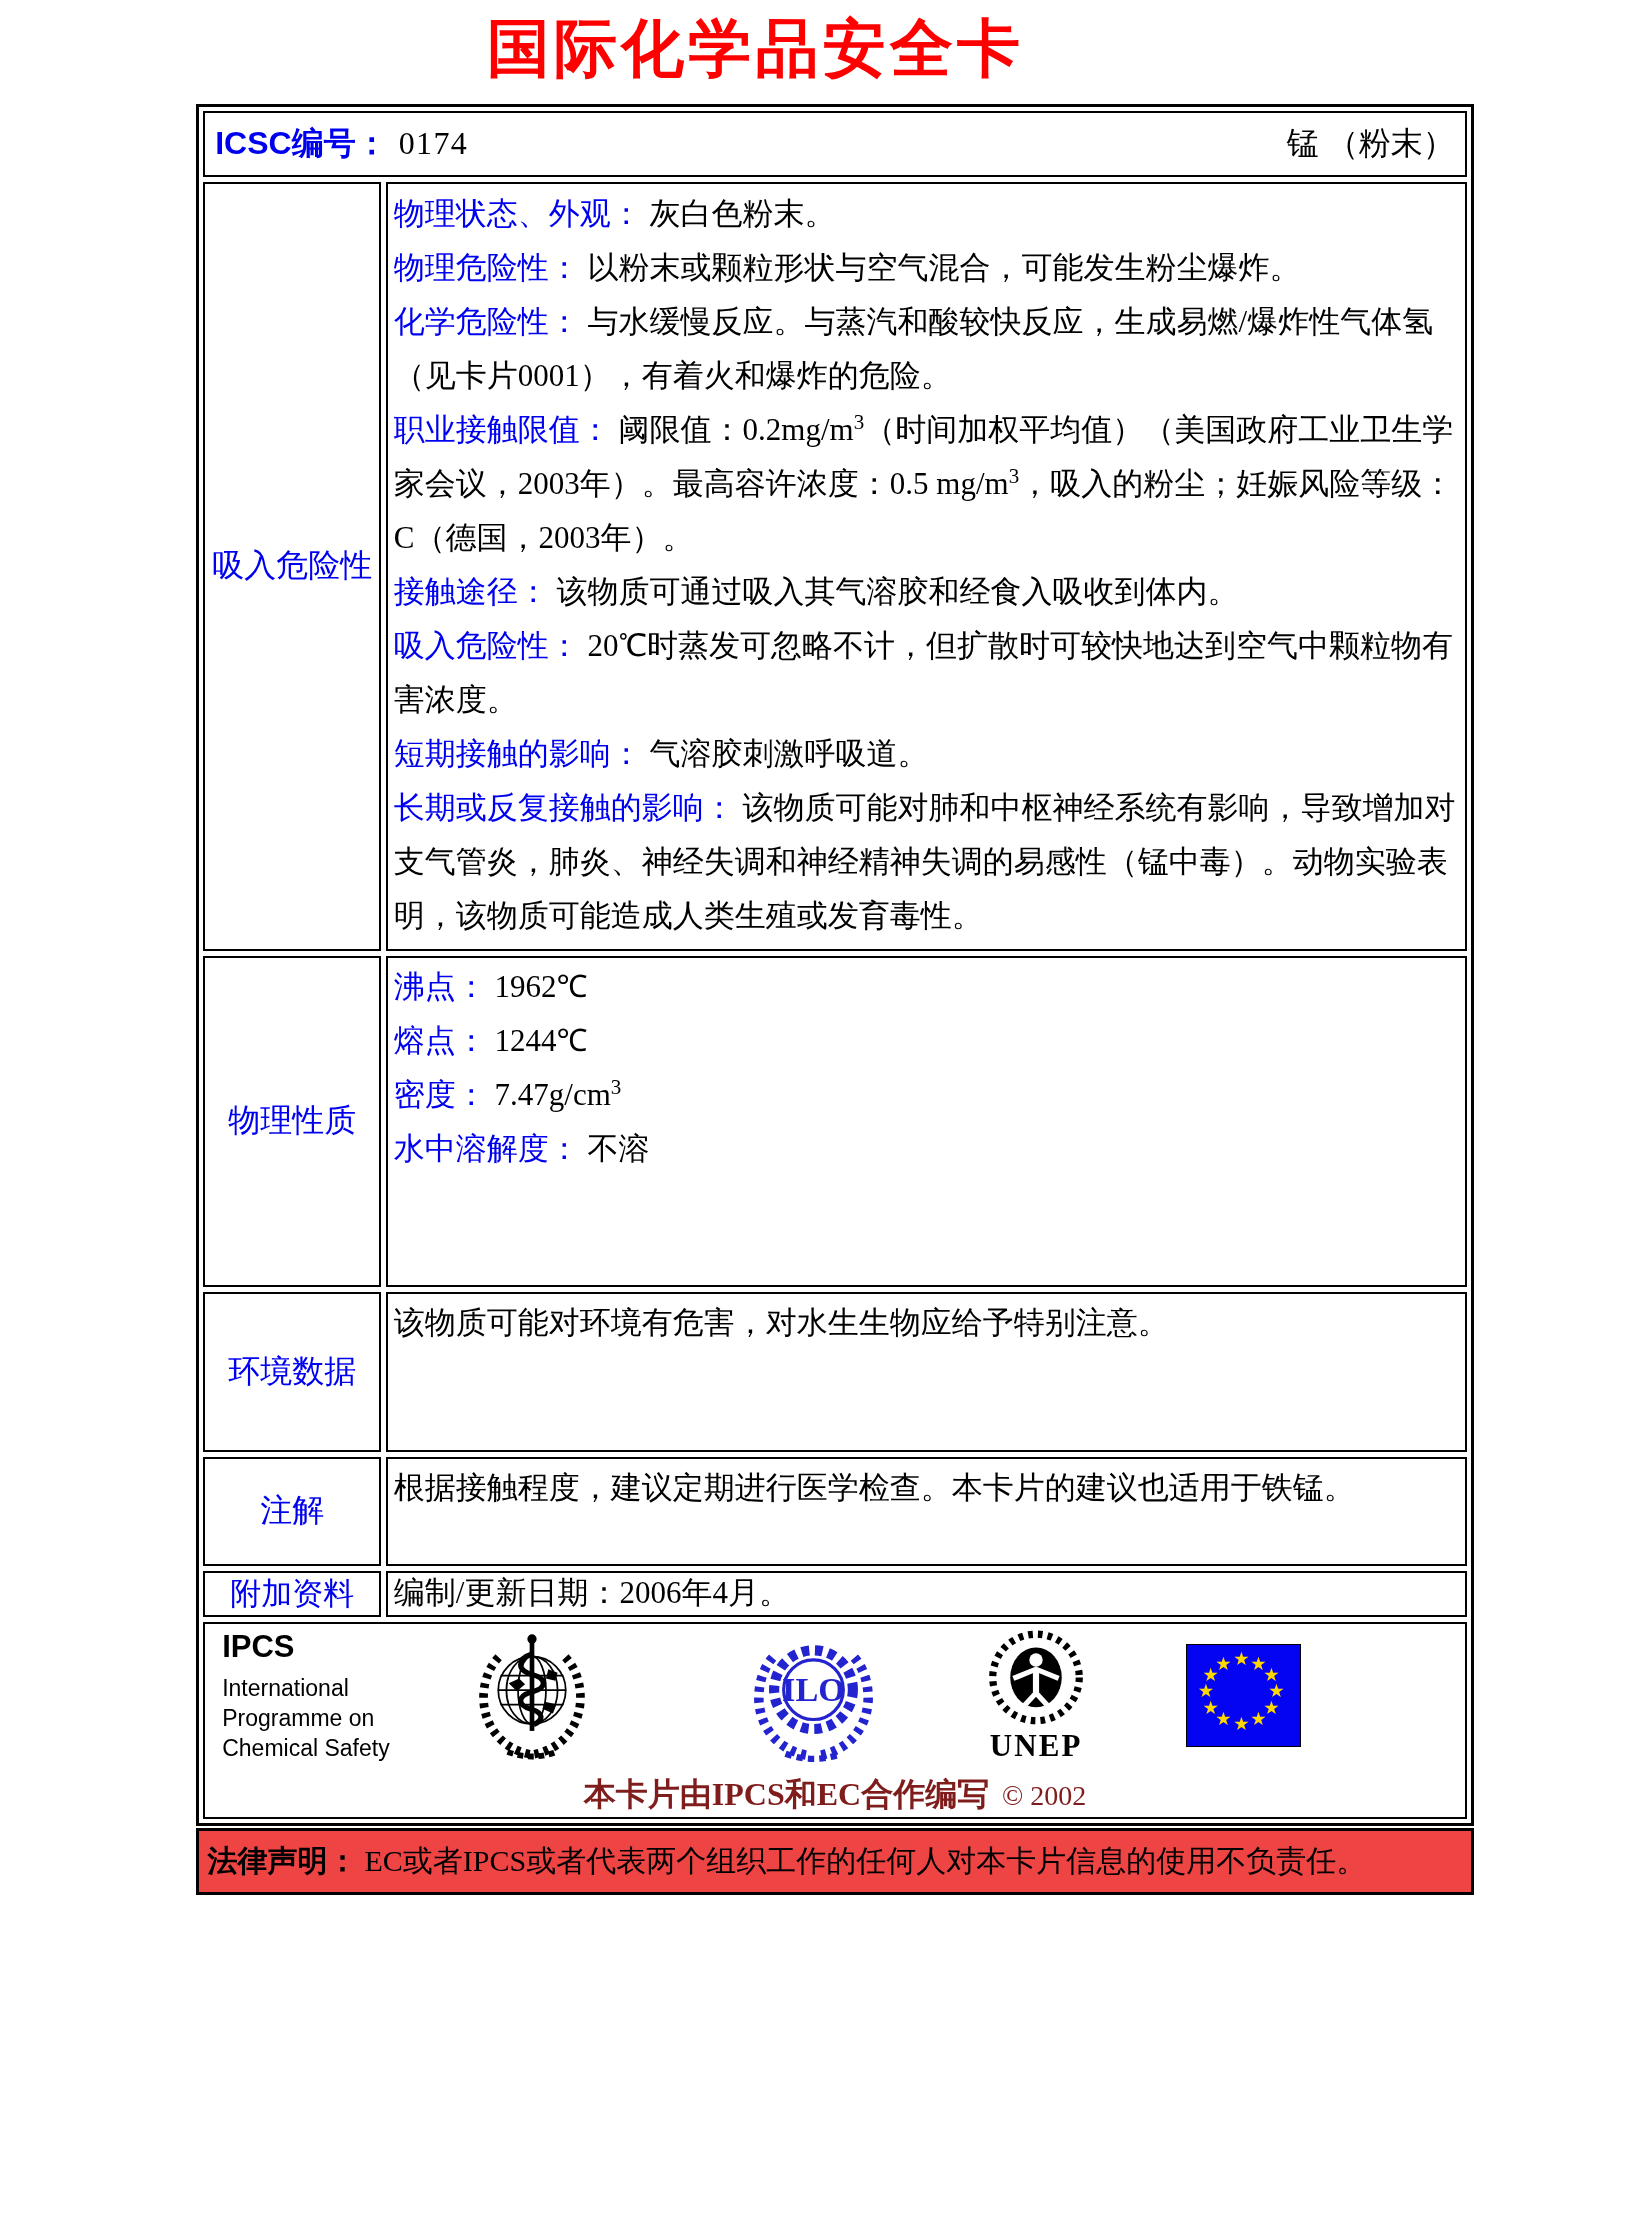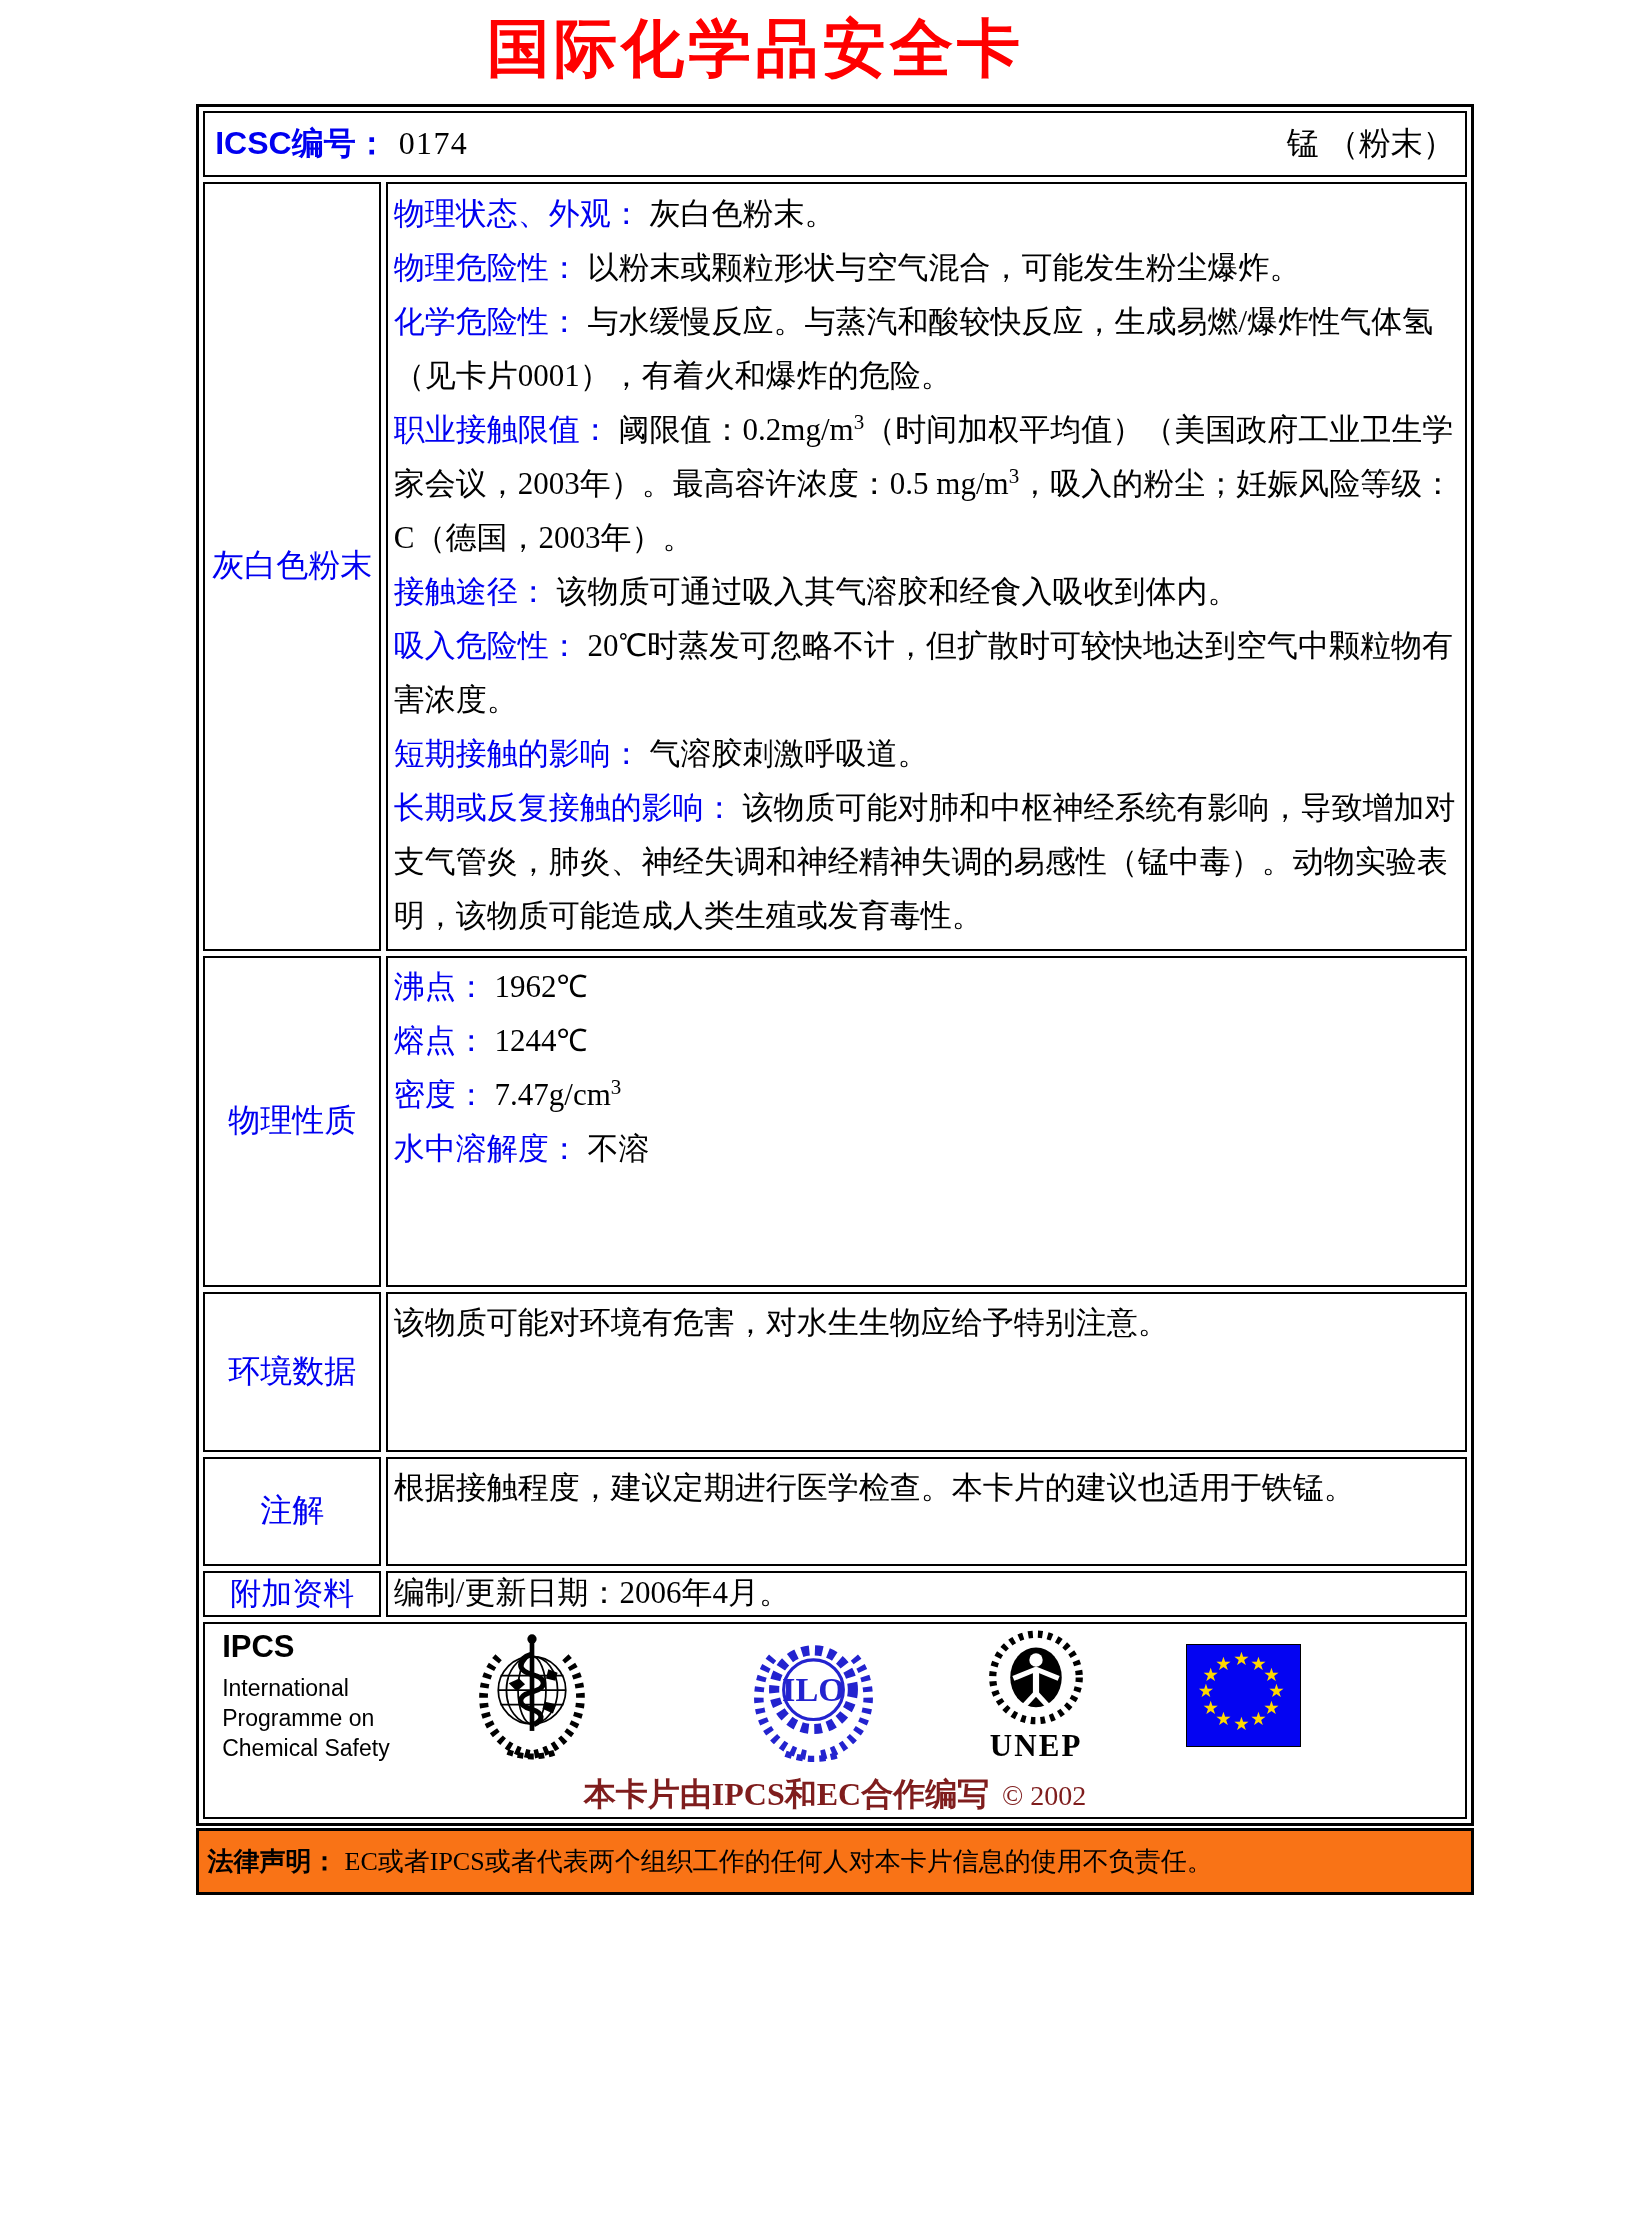--- a/index.html
+++ b/index.html
@@ -58,21 +58,21 @@
   .eu-flag{margin-left:83px;width:113px;height:101px;position:relative;
            border:1.4px solid #000;}
   .eu-star{position:absolute;font-size:18.3px;line-height:18.3px;}
   .caption{text-align:center;font-size:32px;font-weight:bold;margin-top:4.2px;
            font-family:"Liberation Serif", serif;}
   .caption .copyright{font-weight:normal;font-size:28px;margin-left:12.7px;}
 
   
   .legal-box{position:absolute;left:196px;top:1828px;width:1278px;height:67px;
              border:3.5px solid #000;box-sizing:border-box;display:flex;align-items:center;
-             padding:0 8.5px;font-size:26px;background:#f97316;}
+             padding:0 8.5px;font-size:30px;background:#ef4444;}
   .legal-label{font-family:"Liberation Sans", sans-serif;font-weight:bold;flex:none;}
   .legal-text{font-family:"Liberation Serif", serif;margin-left:7px;}
 </style>
 </head>
 <body>
 
 <div class="page">
 
   <div class="doc-title" style="color:#ff0000;">国际化学品安全卡</div>
 
@@ -82,21 +82,21 @@
       <div class="cell header-cell">
         <span>
           <span class="icsc-label">ICSC编号：</span><span class="icsc-value">0174</span>
         </span>
         <span class="substance-name">锰 （粉末）</span>
       </div>
     </div>
 
     <div style="display:flex;flex-direction:column;gap:5px;">
         <div class="row row-important-data">
-          <div class="cell label-cell">灰白色粉末</div>
+          <div class="cell label-cell">吸入危险性</div>
           <div class="cell content-cell">
             <div class="para"><span class="inline-label">物理状态、外观：</span><span> 灰白色粉末。</span></div>
             <div class="para"><span class="inline-label">物理危险性：</span><span> 以粉末或颗粒形状与空气混合，可能发生粉尘爆炸。</span></div>
             <div class="para"><span class="inline-label">化学危险性：</span><span> 与水缓慢反应。与蒸汽和酸较快反应，生成易燃/爆炸性气体氢（见卡片0001），有着火和爆炸的危险。</span></div>
             <div class="para"><span class="inline-label">职业接触限值：</span><span> 阈限值：0.2mg/m</span><sup>3</sup><span>（时间加权平均值）（美国政府工业卫生学家会议，2003年）。最高容许浓度：0.5 mg/m</span><sup>3</sup><span>，吸入的粉尘；妊娠风险等级：C（德国，2003年）。</span></div>
             <div class="para"><span class="inline-label">接触途径：</span><span> 该物质可通过吸入其气溶胶和经食入吸收到体内。</span></div>
             <div class="para"><span class="inline-label">吸入危险性：</span><span> 20℃时蒸发可忽略不计，但扩散时可较快地达到空气中颗粒物有害浓度。</span></div>
             <div class="para"><span class="inline-label">短期接触的影响：</span><span> 气溶胶刺激呼吸道。</span></div>
             <div class="para"><span class="inline-label">长期或反复接触的影响：</span><span> 该物质可能对肺和中枢神经系统有影响，导致增加对支气管炎，肺炎、神经失调和神经精神失调的易感性（锰中毒）。动物实验表明，该物质可能造成人类生殖或发育毒性。</span></div>
           </div>

